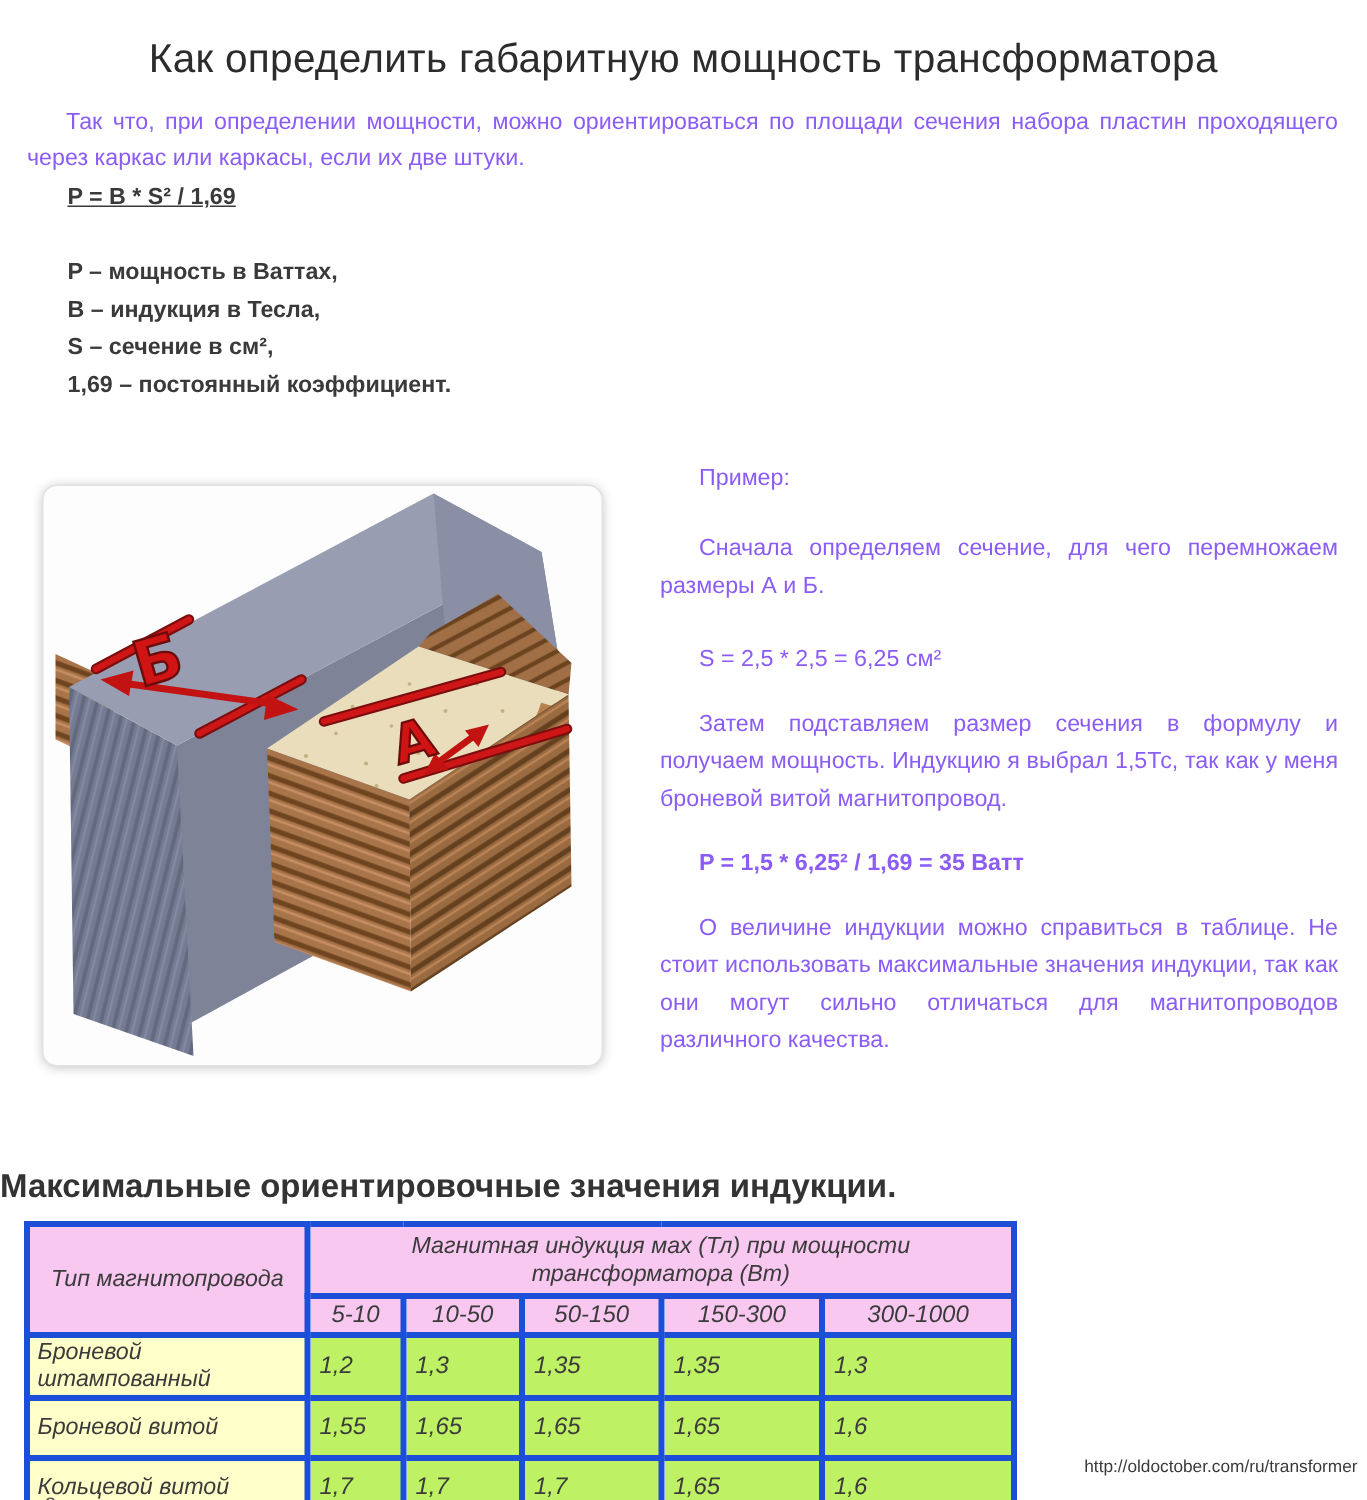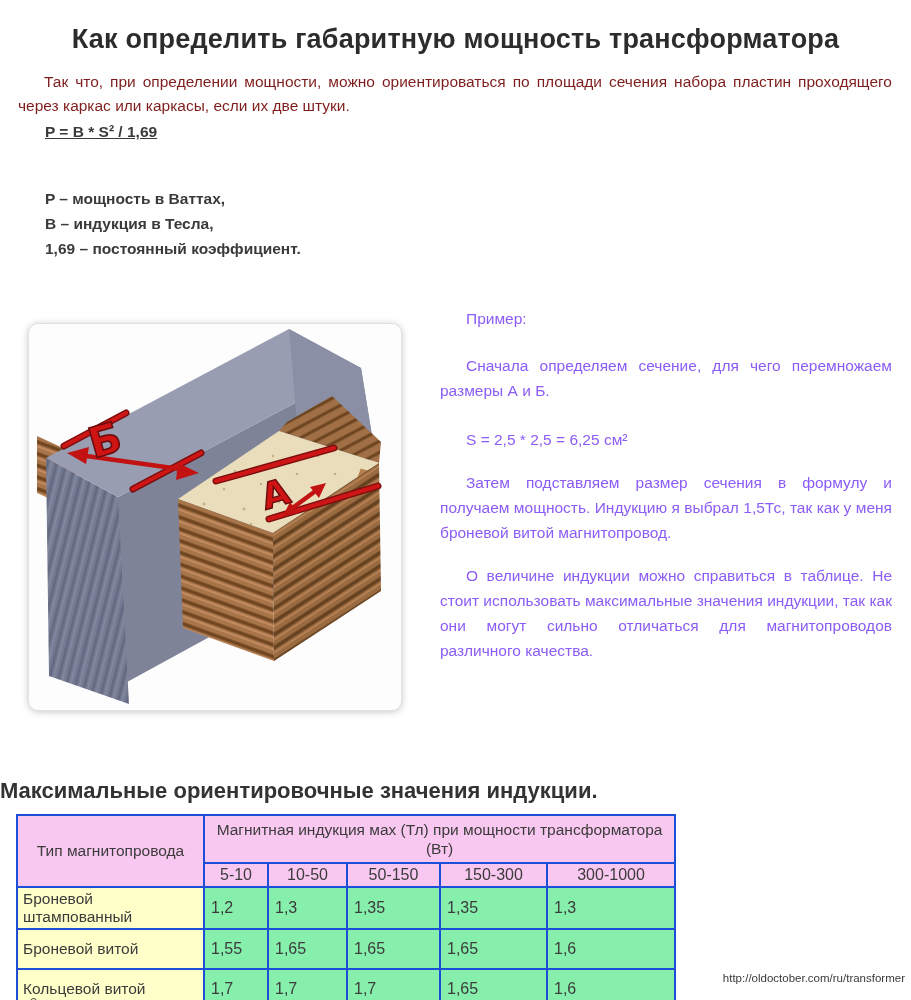--- a/index.html
+++ b/index.html
@@ -7,32 +7,32 @@
     width:911px;height:1000px;position:relative;overflow:hidden;
     background:#ffffff;
     font-family:"Liberation Sans", sans-serif;
     color:#3a3a3a;
   }
   .abs{position:absolute;}
 
   
   .page-title{
     top:6px;left:0;width:911px;text-align:center;
-    font-size:27px;font-weight:700;color:#2c2c2c;letter-spacing:.2px;
+    font-size:27px;font-weight:400;color:#2c2c2c;letter-spacing:.2px;
   }
   .intro{
     top:54px;left:18px;width:874px;
     font-size:15.5px;line-height:24px;text-align:justify;text-indent:26px;
-    color:#7f1d1d;
+    color:#8b5cf6;
   }
   .formula-main{
     top:123px;left:45px;font-size:15.5px;font-weight:700;color:#3a3a3a;text-decoration:underline;
   }
   .definitions{
-    top:186px;left:45px;font-size:15.5px;font-weight:700;line-height:25px;color:#3a3a3a;
+    top:169px;left:45px;font-size:15.5px;font-weight:700;line-height:25px;color:#3a3a3a;
   }
 
   
   .photo-panel{
     top:323px;left:28px;width:372px;height:386px;
     background:#fdfdfd;border:1px solid #e2e2e2;border-radius:10px;
     box-shadow:0 1px 7px rgba(0,0,0,.22);
     overflow:hidden;
   }
 
@@ -52,26 +52,26 @@
   .table-title{
     top:778px;left:0;width:911px;text-align:left;
     font-size:22px;font-weight:700;color:#333;
   }
   .induction-table-wrap{top:814px;left:16px;}
   table.induction{
     border-collapse:collapse;table-layout:fixed;width:658px;
     font-size:15.5px;color:#3b3b3b;
   }
   table.induction th,table.induction td{
-    border:2px solid #1d4ed8;overflow:hidden;
+    border:4px solid #1d4ed8;overflow:hidden;font-style:italic;
   }
   table.induction th{font-weight:400;}
   .pink{background:#f9c8f0;text-align:center;vertical-align:middle;line-height:1.25;}
   .yellow{background:#feffc9;text-align:left;vertical-align:middle;padding:1px 3px 1px 5px;line-height:1.15;}
-  .cyan{background:#86efac;text-align:left;vertical-align:middle;padding:1px 3px 1px 6px;font-size:16px;}
+  .cyan{background:#bef264;text-align:left;vertical-align:middle;padding:1px 3px 1px 6px;font-size:16px;}
   tr.group-row{height:48px;}
   tr.ranges-row{height:20px;}
   tr.ranges-row th{font-size:16px;}
   tr.body-row-0{height:42px;}
   tr.body-row-1,tr.body-row-2{height:40px;}
 
   .source-url{
     top:972px;right:6px;font-size:11.5px;color:#3a3a3a;
   }
   .clipped-frag{
@@ -83,20 +83,21 @@
 
 <h1 class="abs page-title">Как определить габаритную мощность трансформатора</h1>
 
 <p class="abs intro">Так что, при определении мощности, можно ориентироваться по площади сечения набора пластин проходящего через каркас или каркасы, если их две штуки.</p>
 
 <div class="abs formula-main">P = B * S² / 1,69</div>
 
 <div class="abs definitions">
     <div>P – мощность в Ваттах,</div>
     <div>B – индукция в Тесла,</div>
+    <div>S – сечение в см²,</div>
     <div>1,69 – постоянный коэффициент.</div>
   </div>
 
 <div class="abs photo-panel">
   <svg width="372" height="386" viewBox="0 0 372 386">
     <defs>
       <pattern id="ribsL" width="10" height="11" patternUnits="userSpaceOnUse" patternTransform="rotate(20)">
         <rect width="10" height="11" fill="#a8744a"></rect>
         <line x1="0" y1="9" x2="10" y2="9" stroke="#6f4520" stroke-width="3.4"></line>
         <line x1="0" y1="2.2" x2="10" y2="2.2" stroke="#c78f63" stroke-width="1.6"></line>
@@ -172,20 +173,21 @@
       <text x="0" y="0" transform="translate(250,182) rotate(-16)" text-anchor="middle" font-family="DejaVu Sans, sans-serif" font-size="36" font-weight="bold" fill="#d01414" stroke="#6b0b0b" stroke-width="1.5">А</text>
     </g>
   </svg>
 </div>
 
 <div class="abs example-col">
   <p class="example-label">Пример:</p>
   <p class="ex-p1">Сначала определяем сечение, для чего перемножаем размеры А и Б.</p>
   <div class="ex-f1">S = 2,5 * 2,5 = 6,25 см²</div>
   <p class="ex-p2">Затем подставляем размер сечения в формулу и получаем мощность. Индукцию я выбрал 1,5Тс, так как у меня броневой витой магнитопровод.</p>
+  <div class="ex-f2">P = 1,5 * 6,25² / 1,69 = 35 Ватт</div>
   <p class="ex-p3">О величине индукции можно справиться в таблице. Не стоит использовать максимальные значения индукции, так как они могут сильно отличаться для магнитопроводов различного качества.</p>
 </div>
 
 <div class="abs table-title">Максимальные ориентировочные значения индукции.</div>
 
 <div class="abs induction-table-wrap">
   <table class="induction">
     <colgroup>
       <col style="width:187px">
         <col style="width:64px">

